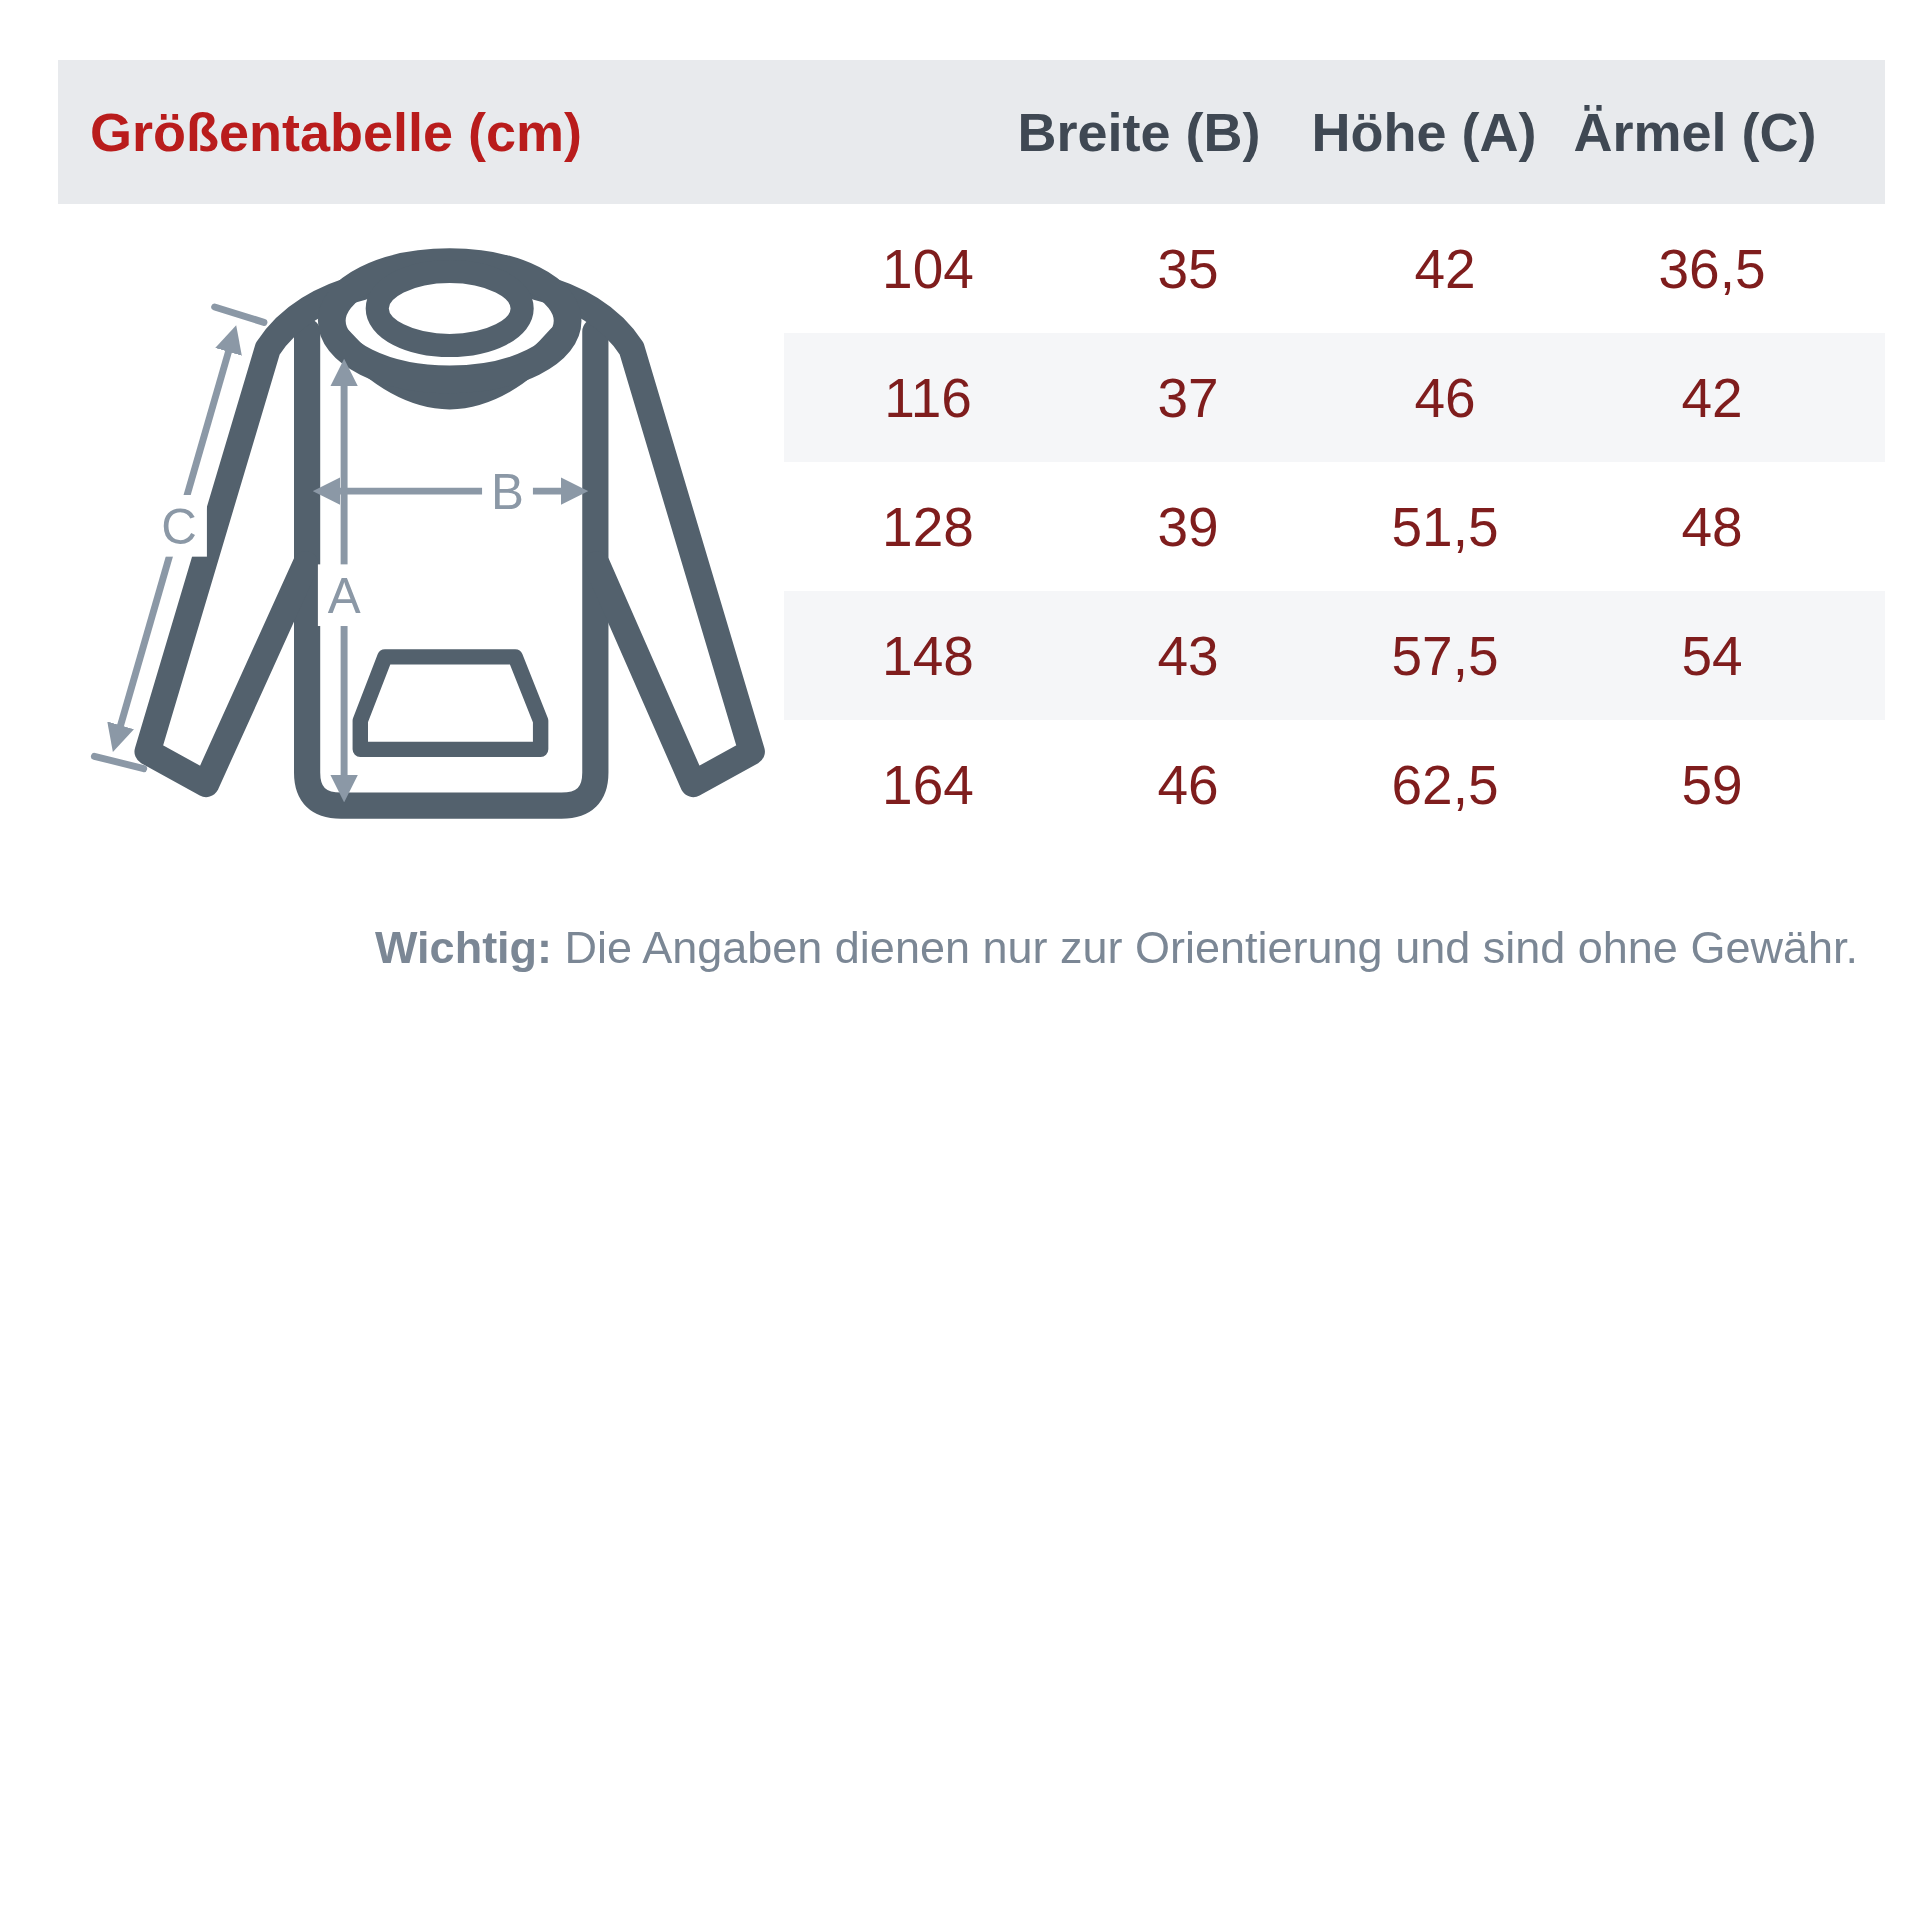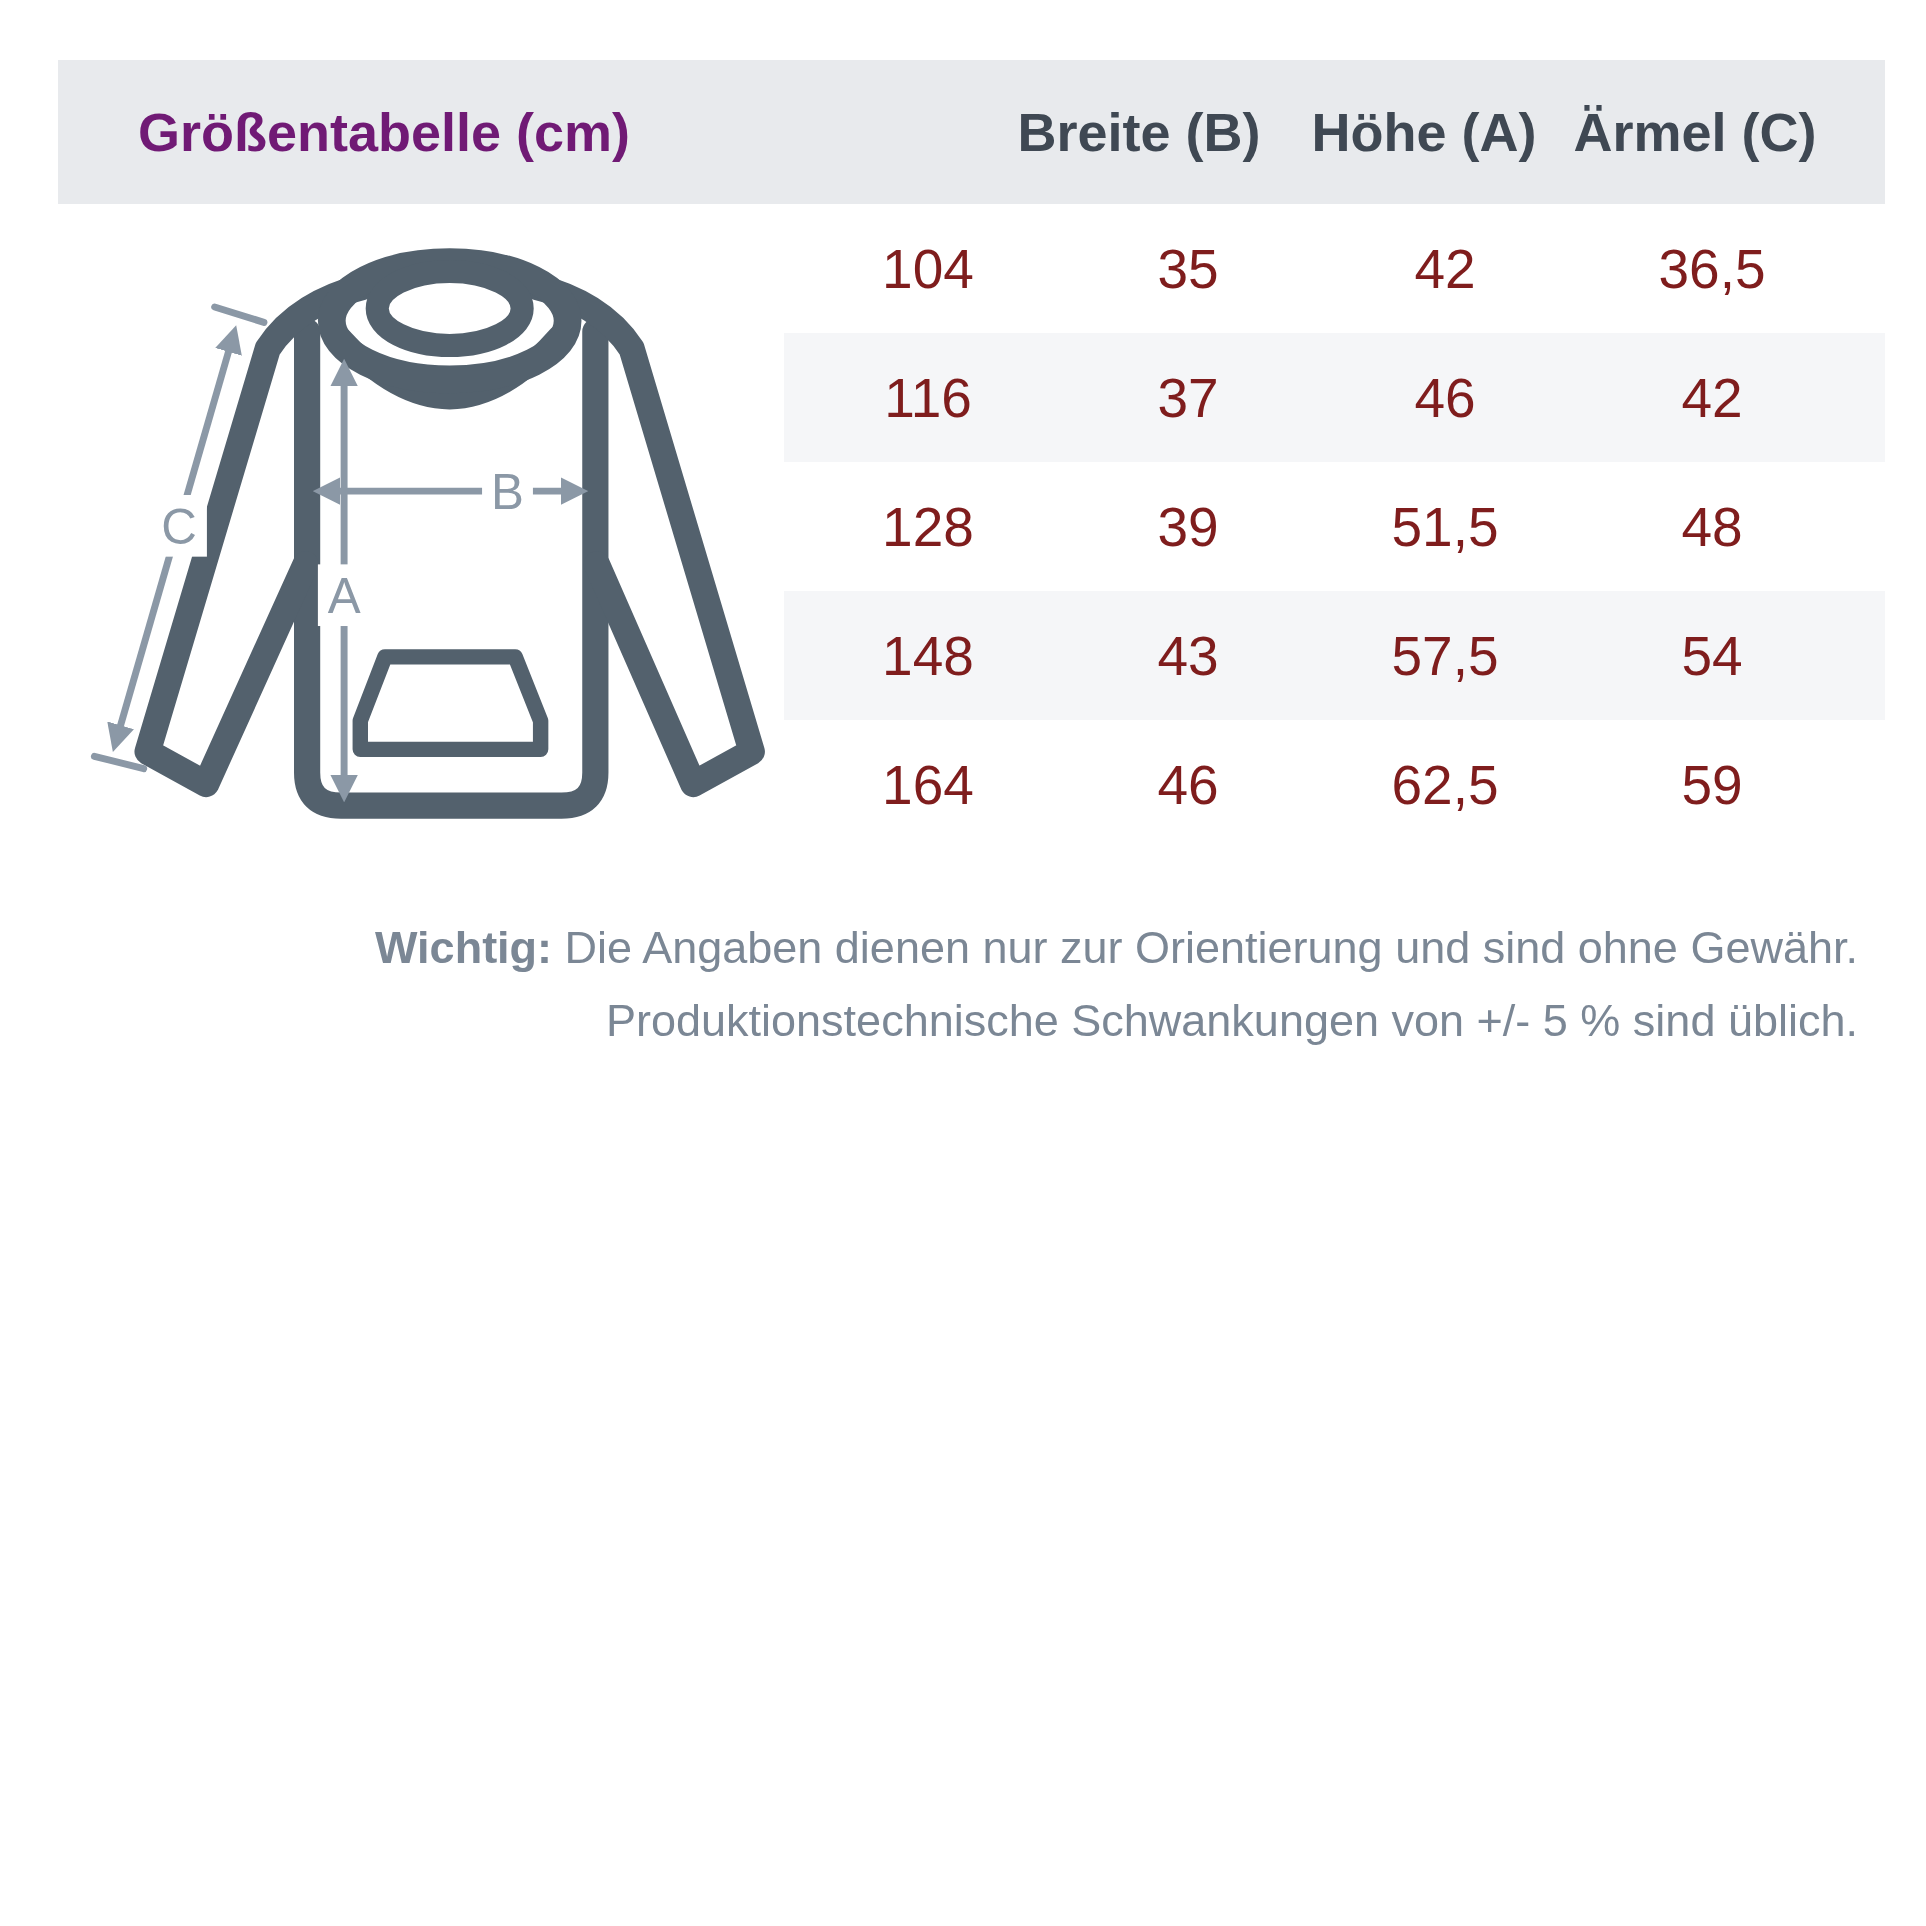--- a/index.html
+++ b/index.html
@@ -28,23 +28,22 @@
     display: flex;
     align-items: center;
   }
   .header-title {
     position: absolute;
     left: 32px;
     top: 50%;
     transform: translateY(-50%);
     font-size: 54px;
     font-weight: bold;
-    color: #701a75;
+    color: #b91c1c;
     white-space: nowrap;
-    margin-left: 48px;
   }
   .header-col {
     position: absolute;
     top: 50%;
     transform: translate(-50%, -50%);
     font-size: 54px;
     font-weight: bold;
     color: #3f4853;
     white-space: nowrap;
   }
@@ -177,17 +176,16 @@
     <line x1="223" y1="152" x2="69" y2="685" stroke="#8b98a6" stroke-width="9" marker-start="url(#ah)" marker-end="url(#ah)"></line>
     <line x1="198" y1="118" x2="262" y2="138" stroke="#8b98a6" stroke-width="9" stroke-linecap="round"></line>
     <line x1="42" y1="701" x2="106" y2="717" stroke="#8b98a6" stroke-width="9" stroke-linecap="round"></line>
     <rect x="118" y="362" width="70" height="80" fill="#ffffff"></rect>
     <text x="152" y="426" text-anchor="middle" font-size="64" fill="#8b98a6">C</text>
   </svg>
 
   <p class="note">
     <b>Wichtig:</b>
     <span>Die Angaben dienen nur zur Orientierung und sind ohne Gewähr.</span>
-    <span class="line2">Produktionstechnische Schwankungen von +/- 5 % sind üblich.</span>
   </p>
 
 </div>
 
 
 </body></html>

